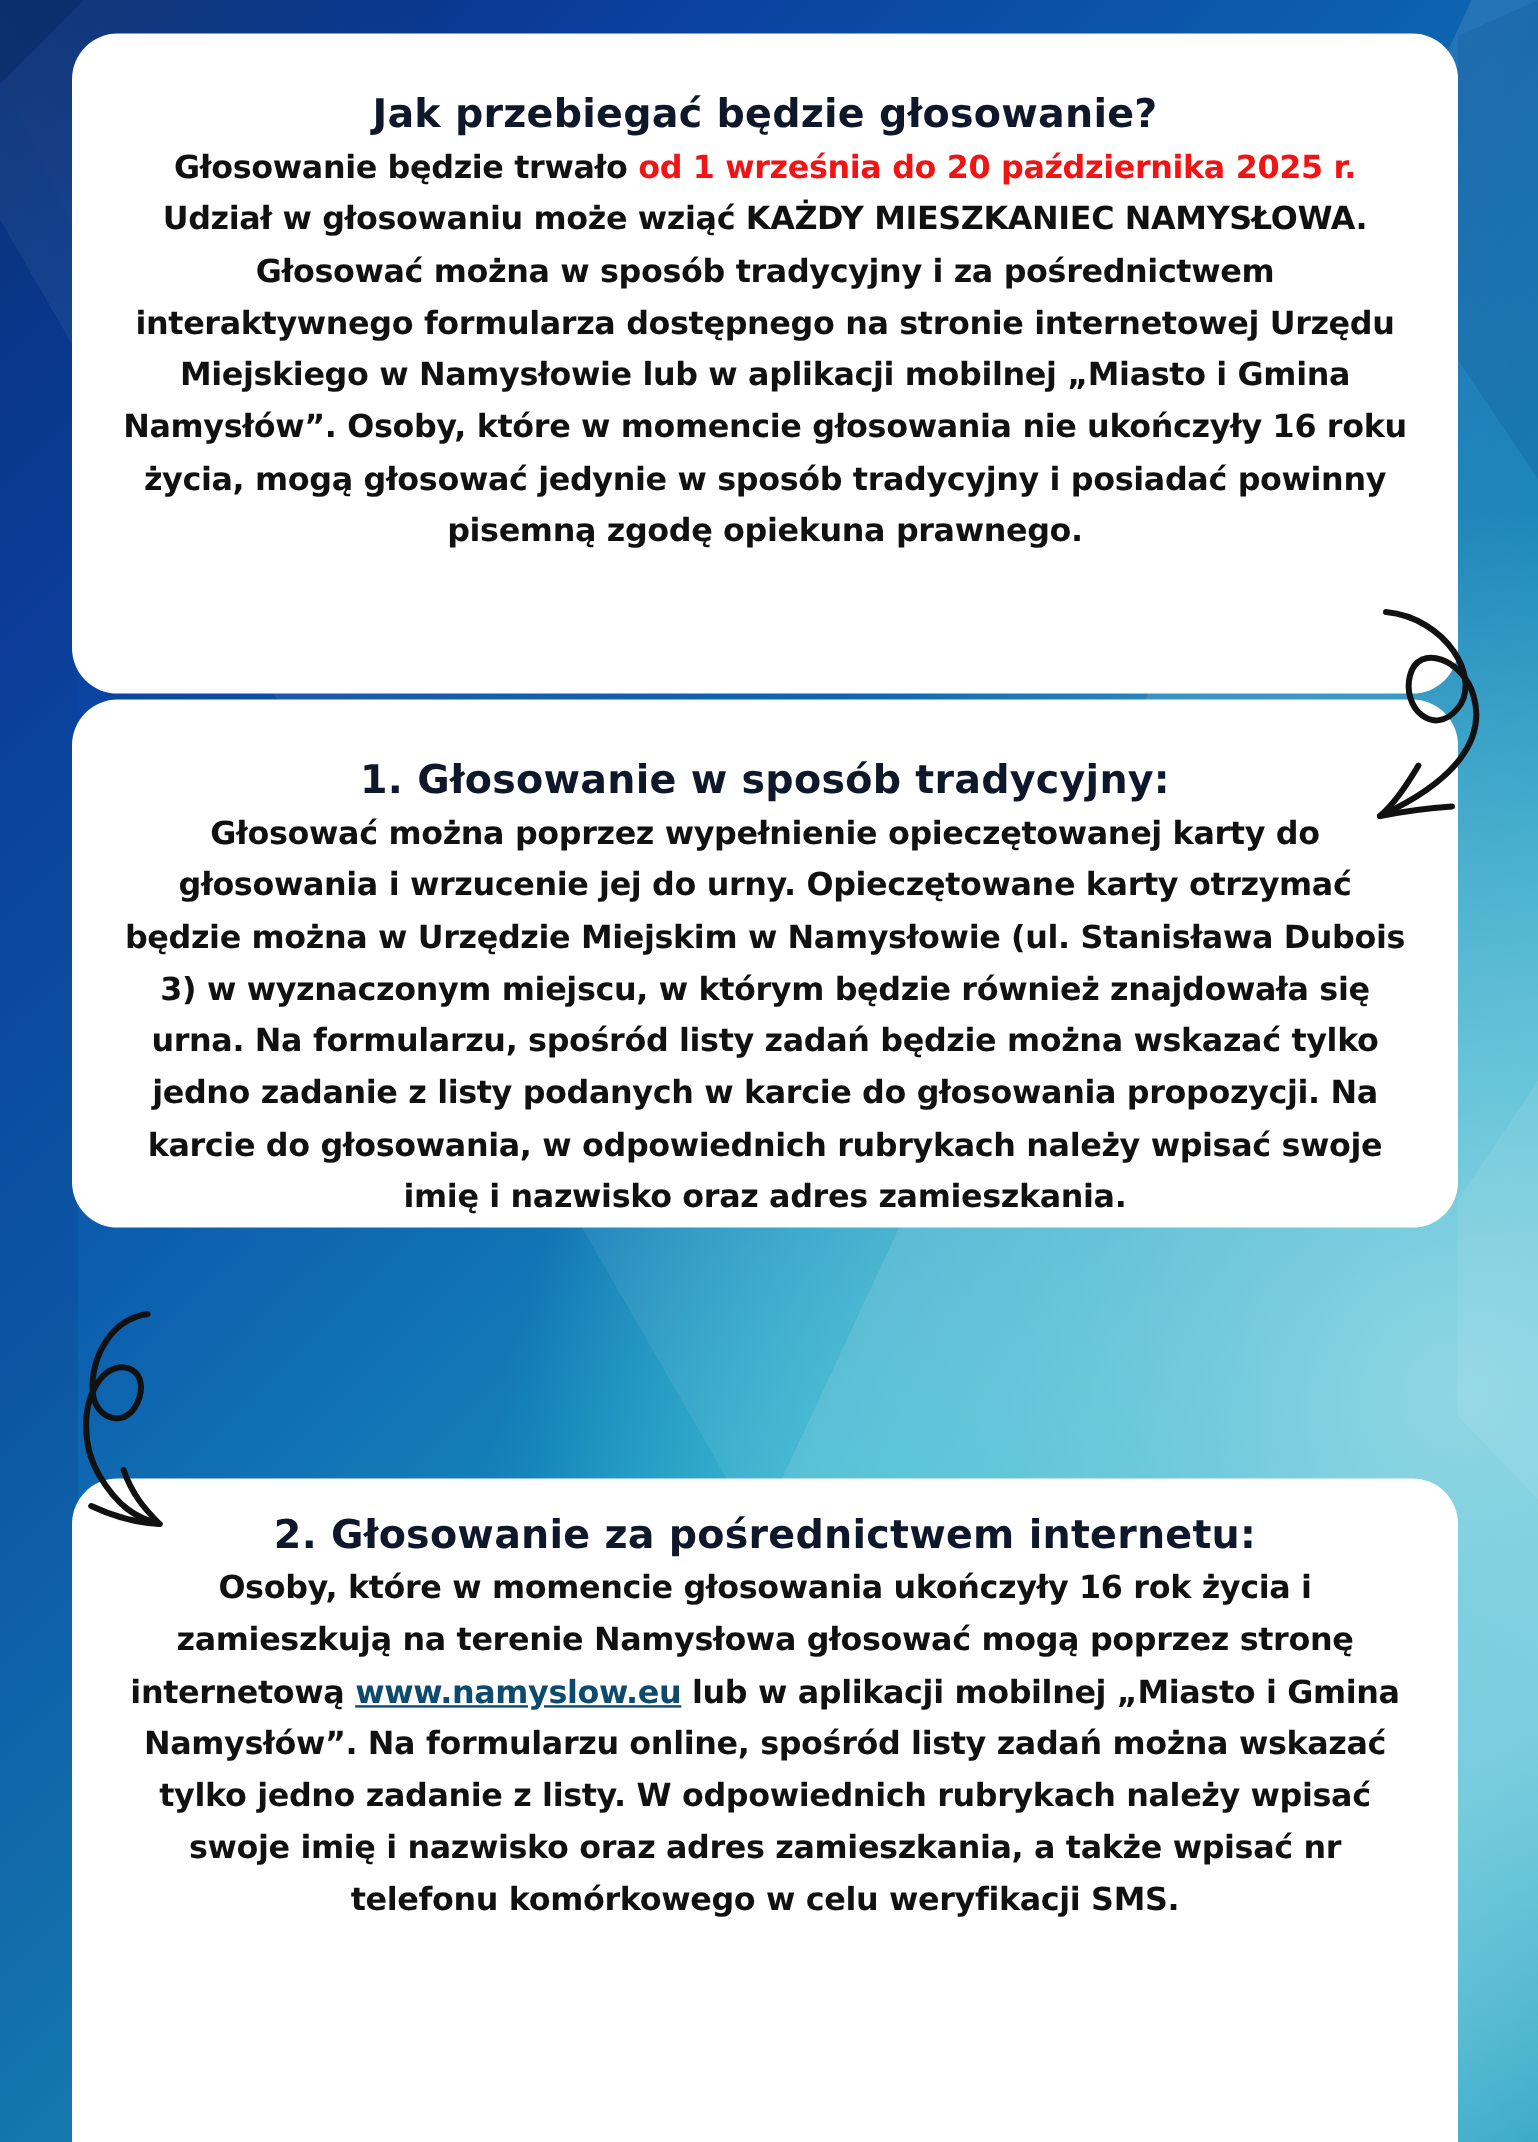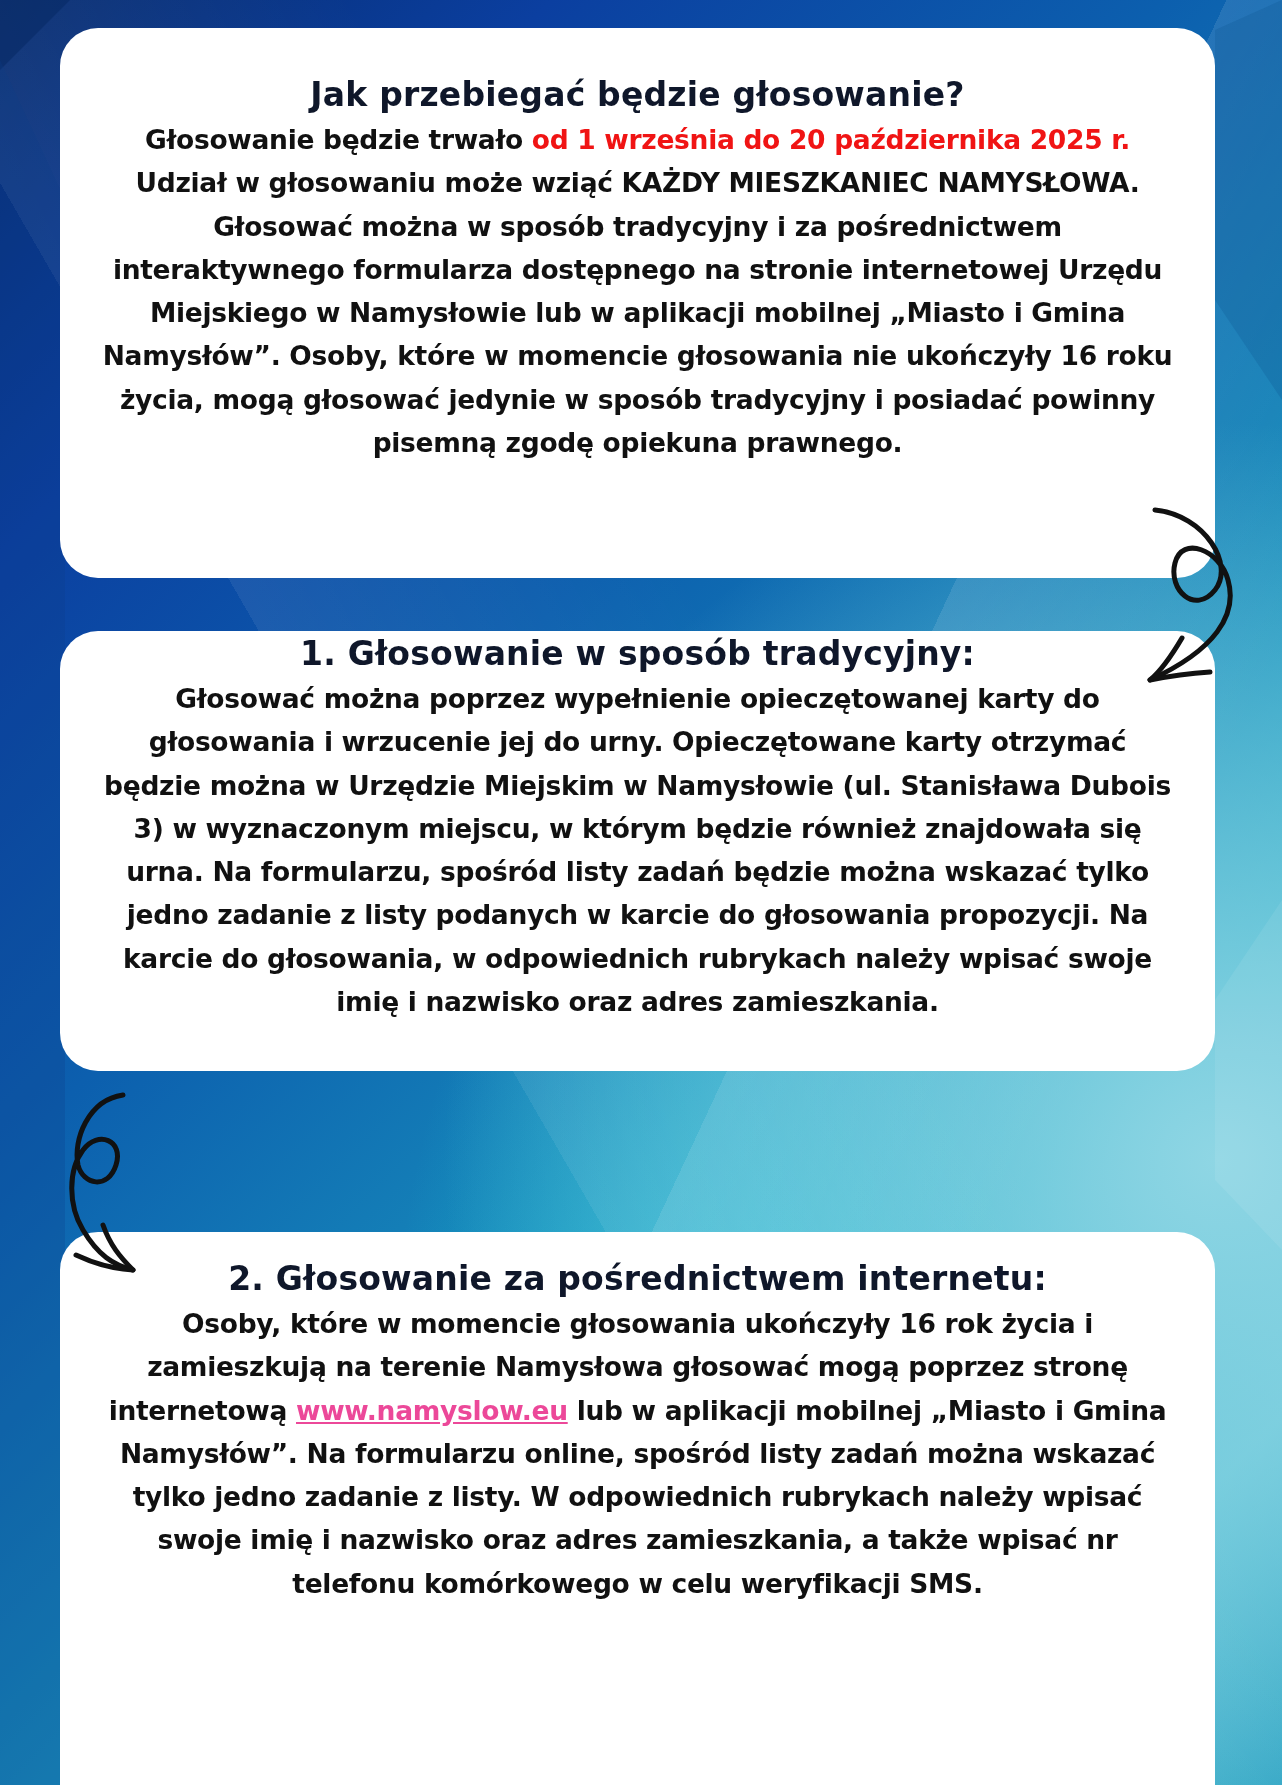--- a/index.html
+++ b/index.html
@@ -13,26 +13,26 @@
       radial-gradient(ellipse at 60% 80%, #1ab6cf 0%, rgba(26,182,207,0) 35%),
       linear-gradient(135deg, #062b6e 0%, #0b3fa0 18%, #0c5fae 38%, #1582b8 55%, #23a9c6 72%, #5cc2d6 88%, #2aa2c2 100%);
   }
   .shard { position:absolute; pointer-events:none; }
   .panel {
     position:absolute; left:60px; width:1155px; background:#ffffff;
     border-radius:38px; box-sizing:border-box; text-align:center;
     color:#111111; font-weight:bold;
   }
   #p1 { top:28px;  height:550px; padding-top:44px; }
-  #p2 { top:631px; height:440px; }
+  #p2 { top:583px; height:440px; padding-top:44px; }
   #p3 { top:1232px; height:709px; padding-top:24px; }
   .ptitle { color:#0f172a; font-size:33px; line-height:46px; letter-spacing:0.2px; margin:0 0 0 0; }
   .pbody { font-size:26.5px; line-height:43.3px; margin:0 41px; letter-spacing:-0.3px; }
   .red { color:#f01414; }
-  .link { color:#ec4899; text-decoration:underline; }
+  .link { color:#0c4a6e; text-decoration:underline; }
   .arrow { position:absolute; pointer-events:none; }
 </style>
 </head>
 <body>
 
 <svg class="shard" width="1282" height="1785" style="left:0;top:0;">
   <polygon points="0,70 70,0 0,0" fill="#062a66" opacity="0.6"></polygon>
   <polygon points="0,60 65,200 65,1785 0,1785" fill="#0a3a86" opacity="0.25"></polygon>
   <polygon points="1215,30 1282,0 1282,400 1215,300" fill="#0a5590" opacity="0.25"></polygon>
   <polygon points="1215,1000 1282,900 1282,1250 1215,1180" fill="#ffffff" opacity="0.08"></polygon>

